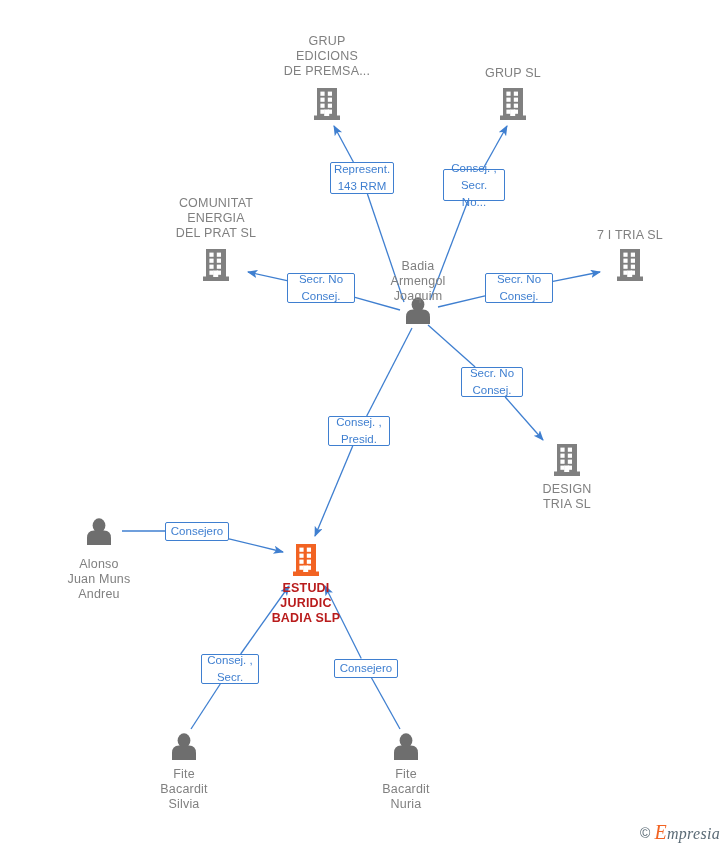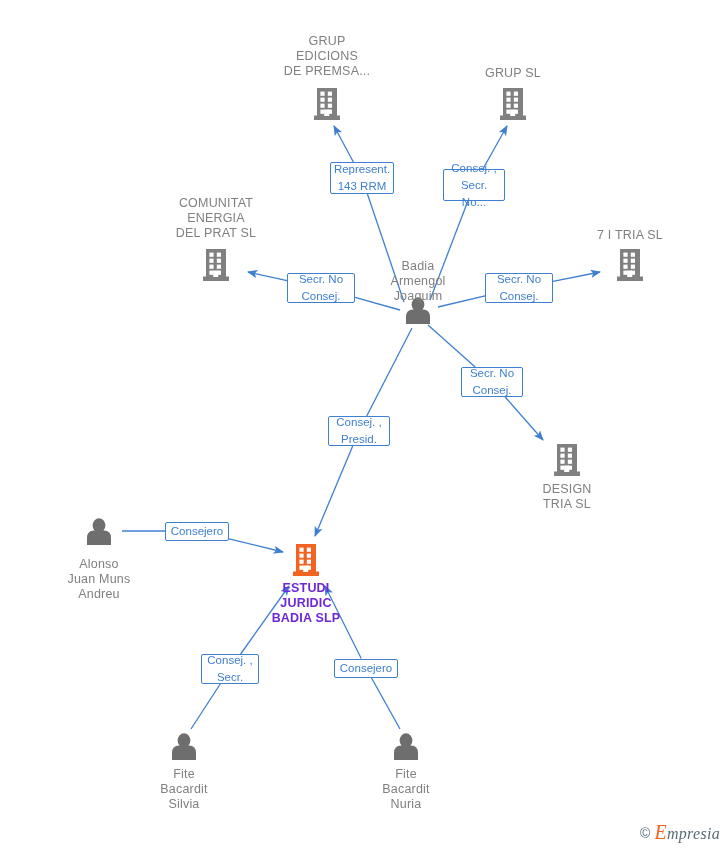--- a/index.html
+++ b/index.html
@@ -26,21 +26,21 @@
     text-align: center;
     color: #808080;
     font-size: 12.5px;
     line-height: 15px;
     font-family: Liberation Sans, sans-serif;
     letter-spacing: 0.2px;
     white-space: pre-line;
   }
   .node-label.focal {
     font-weight: bold;
-    color: #6d28d9;
+    color: #b91c1c;
     font-size: 12.5px;
     line-height: 15px;
   }
   .edge-label {
     position: absolute;
     box-sizing: border-box;
     border: 1px solid #3f7fd0;
     border-radius: 2px;
     background: #ffffff;
     color: #3f7fd0;

